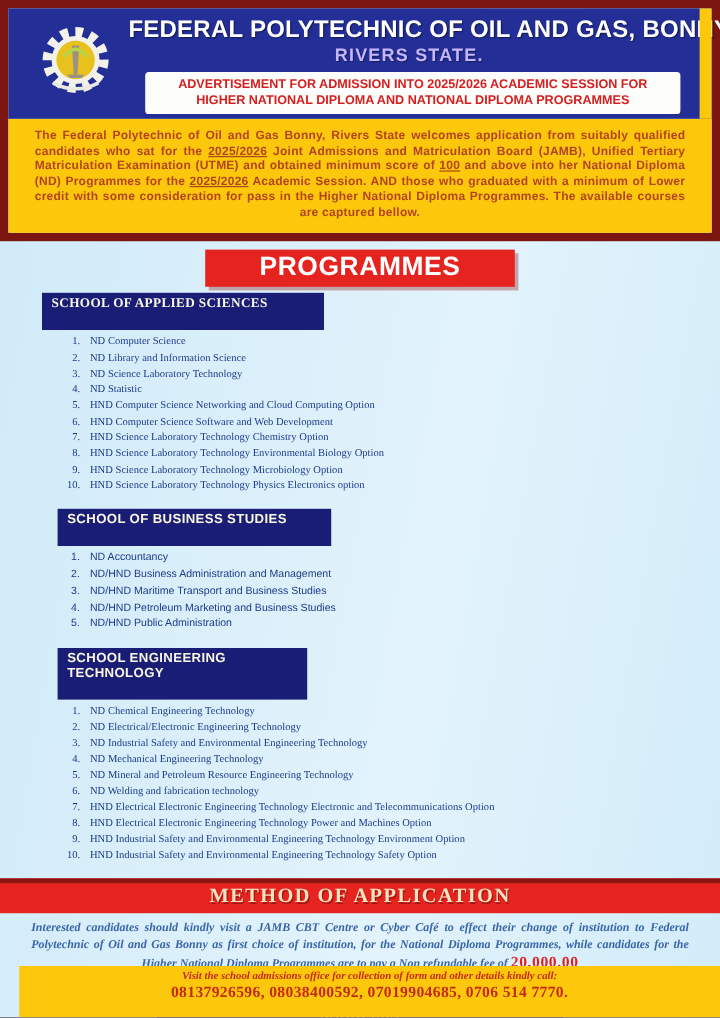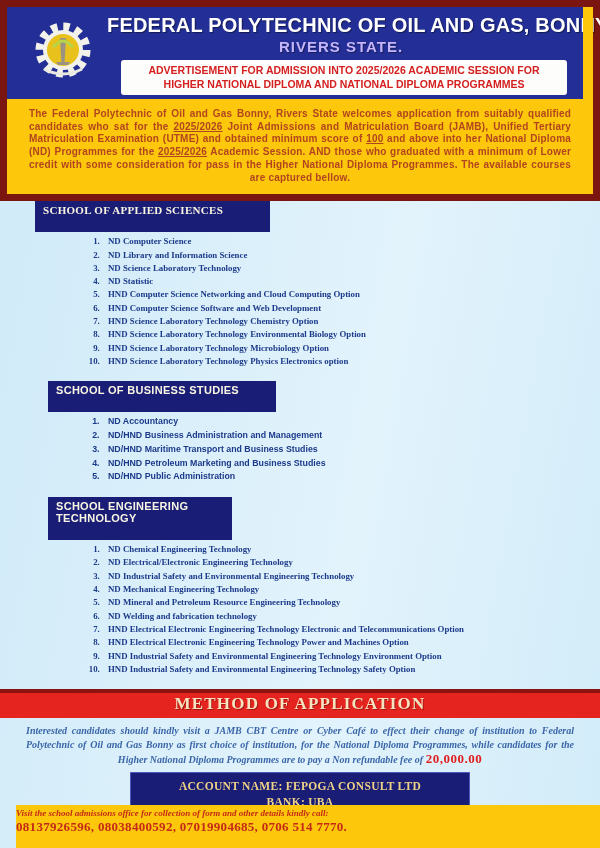--- a/index.html
+++ b/index.html
@@ -39,24 +39,24 @@
     color:#fff;font-weight:900;font-size:22px;text-align:center;letter-spacing:.5px;
     padding:1px 0 4px;box-shadow:3px 3px 0 rgba(140,20,16,.35);
   }
   .sec-header{
     margin:0 0 2px 35px;background:var(--navy,#1a1d75);color:#f8f6e2;
     font-size:11px;font-weight:bold;padding:3px 8px 16px;letter-spacing:.3px;
     box-sizing:border-box;
   }
   #sections-host .section:nth-of-type(1) .sec-header{width:235px;font-family:"Liberation Serif",serif;}
   #sections-host .section:nth-of-type(2) .sec-header{width:228px;margin-left:48px;font-family:"Liberation Sans",sans-serif;}
-  #sections-host .section:nth-of-type(3) .sec-header{width:184px;margin-left:48px;font-family:"Liberation Sans",sans-serif;}
+  #sections-host .section:nth-of-type(3) .sec-header{width:208px;margin-left:48px;font-family:"Liberation Sans",sans-serif;}
   .course-list{
-    margin:3px 10px 13px 0;padding-left:102px;color:var(--list-blue,#1c3a8a);
-    font-size:8.8px;line-height:13.3px;font-weight:bold;
+    margin:3px 10px 13px 0;padding-left:69px;color:var(--list-blue,#1c3a8a);
+    font-size:8.8px;line-height:13.3px;
   }
   #sections-host .section:nth-of-type(1) .course-list{font-family:"Liberation Serif",serif;}
   #sections-host .section:nth-of-type(2) .course-list{font-family:"Liberation Sans",sans-serif;line-height:13.8px;}
   #sections-host .section:nth-of-type(3) .course-list{font-family:"Liberation Serif",serif;}
   .course-list li{padding-left:6px;}
   
   .method-banner{
     margin-top:4px;background:var(--banner-red,#e6241f);border-top:4px solid #8c1410;
     color:var(--method-cream,#f6e3c0);font-family:"Liberation Serif",serif;font-weight:bold;
     font-size:17px;text-align:center;letter-spacing:1.2px;padding:1px 0 4px;
@@ -73,21 +73,21 @@
   }
   .account-box{
     width:330px;margin:6px auto 0;background:var(--navy,#1a1d75);
     outline:1px solid #4a58bb;padding:6px 4px 7px;text-align:center;
     color:var(--account-gold,#eed287);font-family:"Liberation Serif",serif;
     font-weight:bold;font-size:11.5px;line-height:1.38;letter-spacing:.3px;
   }
   
   .footer{
     position:absolute;left:16px;right:0;bottom:0;height:43px;
-    background:var(--yellow,#fdc70c);padding-top:3px;box-sizing:border-box;
+    background:var(--yellow,#fdc70c);text-align:center;padding-top:3px;box-sizing:border-box;
   }
   .footer-note{
     font-family:"Liberation Serif",serif;font-style:italic;font-weight:bold;
     font-size:9px;color:var(--footer-red,#c52a18);
   }
   .footer-phones{
     font-family:"Liberation Serif",serif;font-weight:bold;font-size:13px;
     color:var(--footer-red,#c52a18);margin-top:1px;letter-spacing:.3px;
   }
 </style>
@@ -117,20 +117,21 @@
           <div>HIGHER NATIONAL DIPLOMA AND NATIONAL DIPLOMA PROGRAMMES</div>
         </div>
       </div>
       <div class="yellow-stripe"></div>
     </div>
 
     <div class="intro"><span>The Federal Polytechnic of Oil and Gas Bonny, Rivers State welcomes application from suitably qualified candidates who sat for the </span><span class="u">2025/2026</span><span> Joint Admissions and Matriculation Board (JAMB), Unified Tertiary Matriculation Examination (UTME) and obtained minimum score of </span><span class="u">100</span><span> and above into her National Diploma (ND) Programmes for the </span><span class="u">2025/2026</span><span> Academic Session. AND those who graduated with a minimum of Lower credit with some consideration for pass in the Higher National Diploma Programmes. The available courses are captured bellow.</span></div>
   </div>
 
   <div class="main">
+    <div class="programmes-banner">PROGRAMMES</div>
 
     <div id="sections-host">
       <section class="section">
         <h3 class="sec-header">SCHOOL OF APPLIED SCIENCES</h3>
         <ol class="course-list">
             <li>ND Computer Science</li>
             <li>ND Library and Information Science</li>
             <li>ND Science Laboratory Technology</li>
             <li>ND Statistic</li>
             <li>HND Computer Science Networking and Cloud Computing Option</li>

